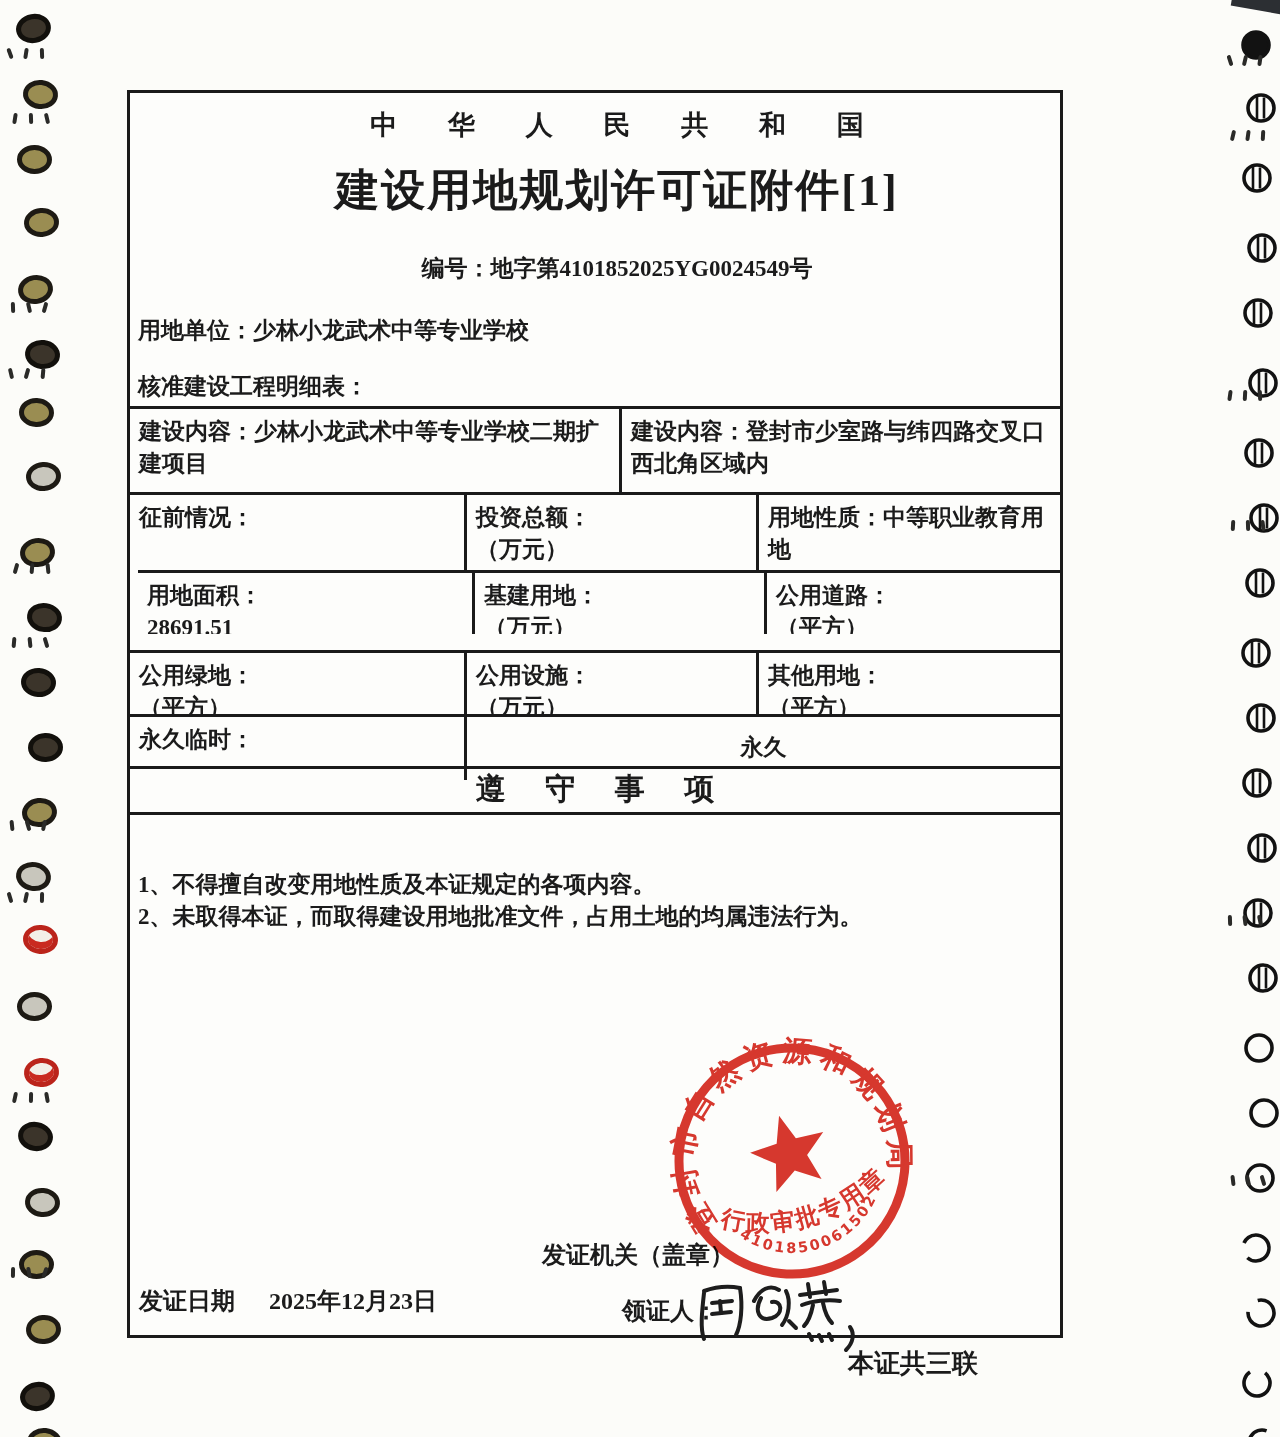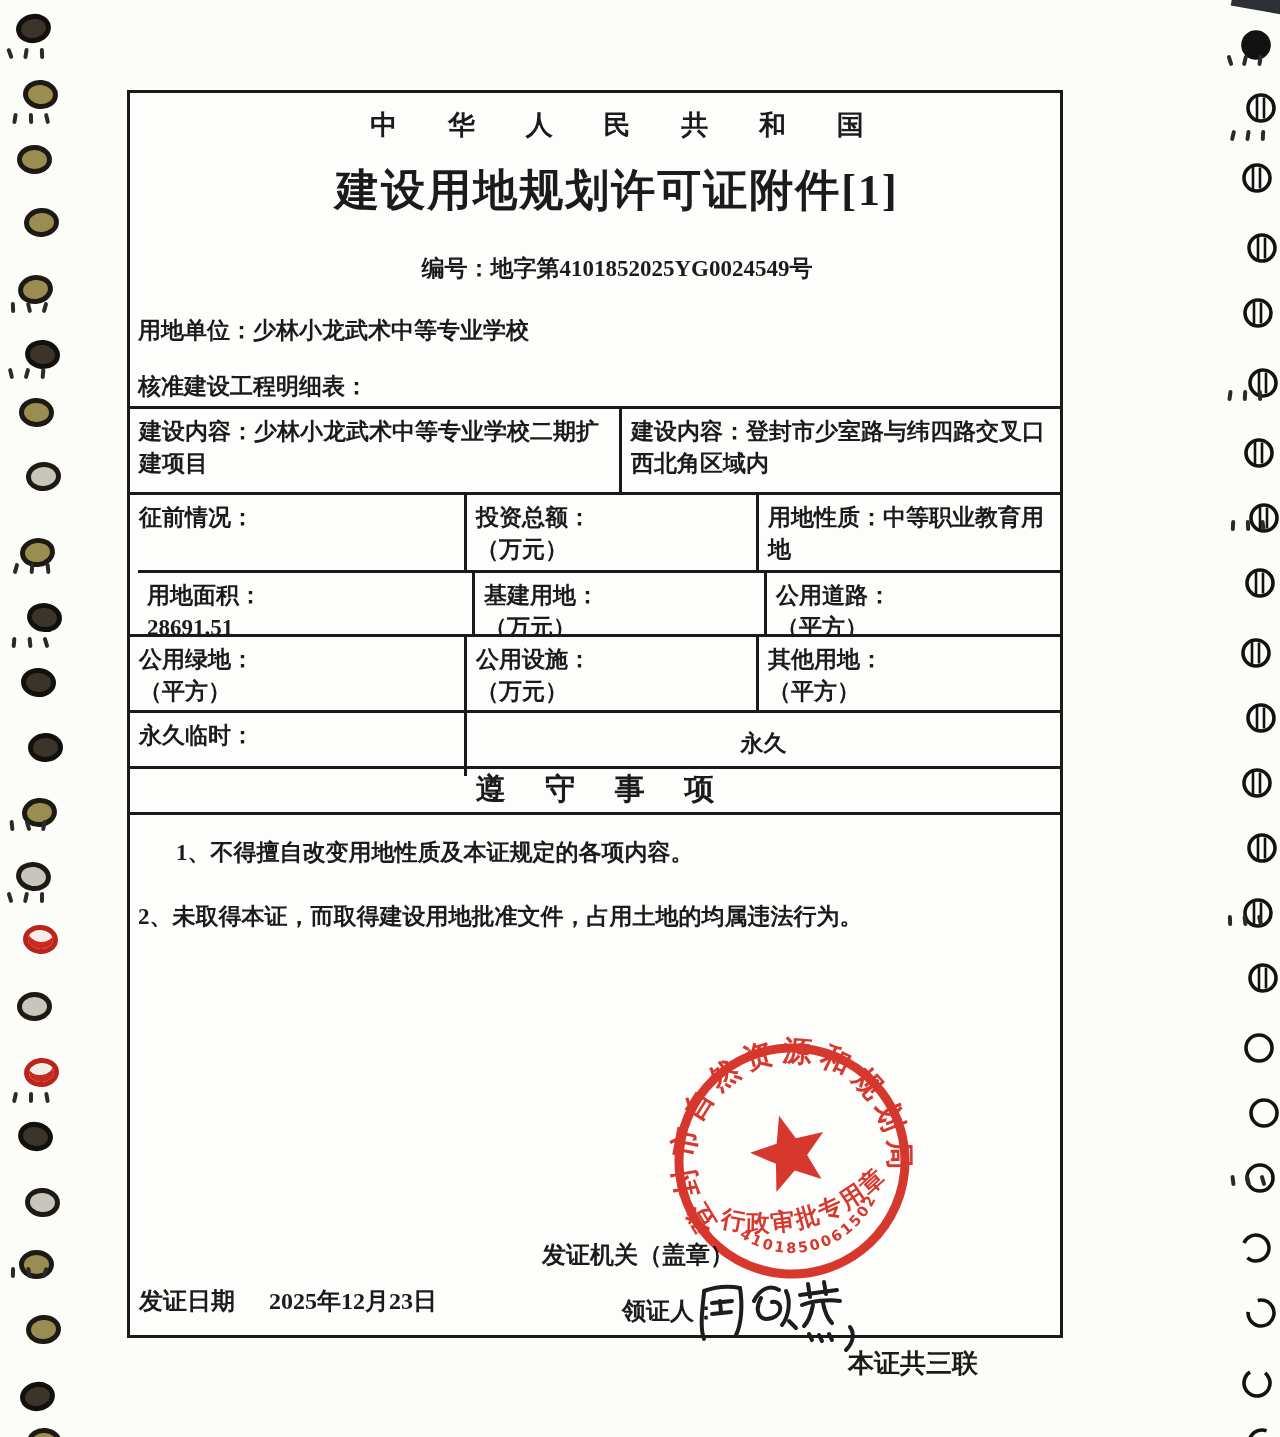--- a/index.html
+++ b/index.html
@@ -28,42 +28,42 @@
   .serial{top:160px;font-size:23px;font-weight:700;}
   .lineblock{position:absolute;left:8px;font-size:23px;font-weight:700;}
   .land-user{top:222px;}
   .detail-label{top:278px;}
   
   .tbl{position:absolute;top:313px;left:0;width:100%;}
   .tr{display:flex;border-top:3px solid #1a1a1a;box-sizing:border-box;}
   .tr.r1{height:86px;}
   .tr.r2{height:78px;}
   .tr.r3{height:64px;margin-left:8px;}
-  .tr.r4{height:76px;}
+  .tr.r4{height:64px;margin-top:16px;}
   .tr.r5{height:66px;}
   .td{
     border-right:3px solid #1a1a1a;box-sizing:border-box;
     padding:7px 9px;font-size:23px;font-weight:700;line-height:1.4;
     overflow:hidden;
   }
   .td:last-child{border-right:none;}
   .w-a{width:492px;} .w-b{flex:1;}
   .w-1{width:337px;} .w-2{width:292px;} .w-3{flex:1;}
   .split{display:flex;justify-content:space-between;align-items:flex-start;flex-direction:column;}
   .centercell{display:flex;align-items:center;justify-content:center;}
   
   .comp-head{
     position:absolute;top:673px;left:0;width:100%;height:49px;
     border-top:3px solid #1a1a1a;border-bottom:3px solid #1a1a1a;
     box-sizing:border-box;text-align:center;
     font-size:30px;font-weight:700;letter-spacing:16px;text-indent:16px;
     padding-top:0;
   }
   .comp-item{position:absolute;left:8px;font-size:23px;font-weight:700;}
-  .comp-item.i1{top:744px;margin-left:38px;}
+  .comp-item.i1{top:776px;}
   .comp-item.i2{top:808px;}
   
   .authority{position:absolute;left:412px;top:1146px;font-size:24px;font-weight:700;}
   .issue-date{position:absolute;left:9px;top:1192px;font-size:24px;font-weight:700;}
   .issue-date .dt{margin-left:34px;}
   .recipient{position:absolute;left:492px;top:1202px;font-size:24px;font-weight:700;}
   .copies-note{position:absolute;left:848px;top:1346px;font-size:26px;font-weight:700;}
   
   .stamp{
     position:absolute;left:536px;top:942px;width:252px;height:252px;

